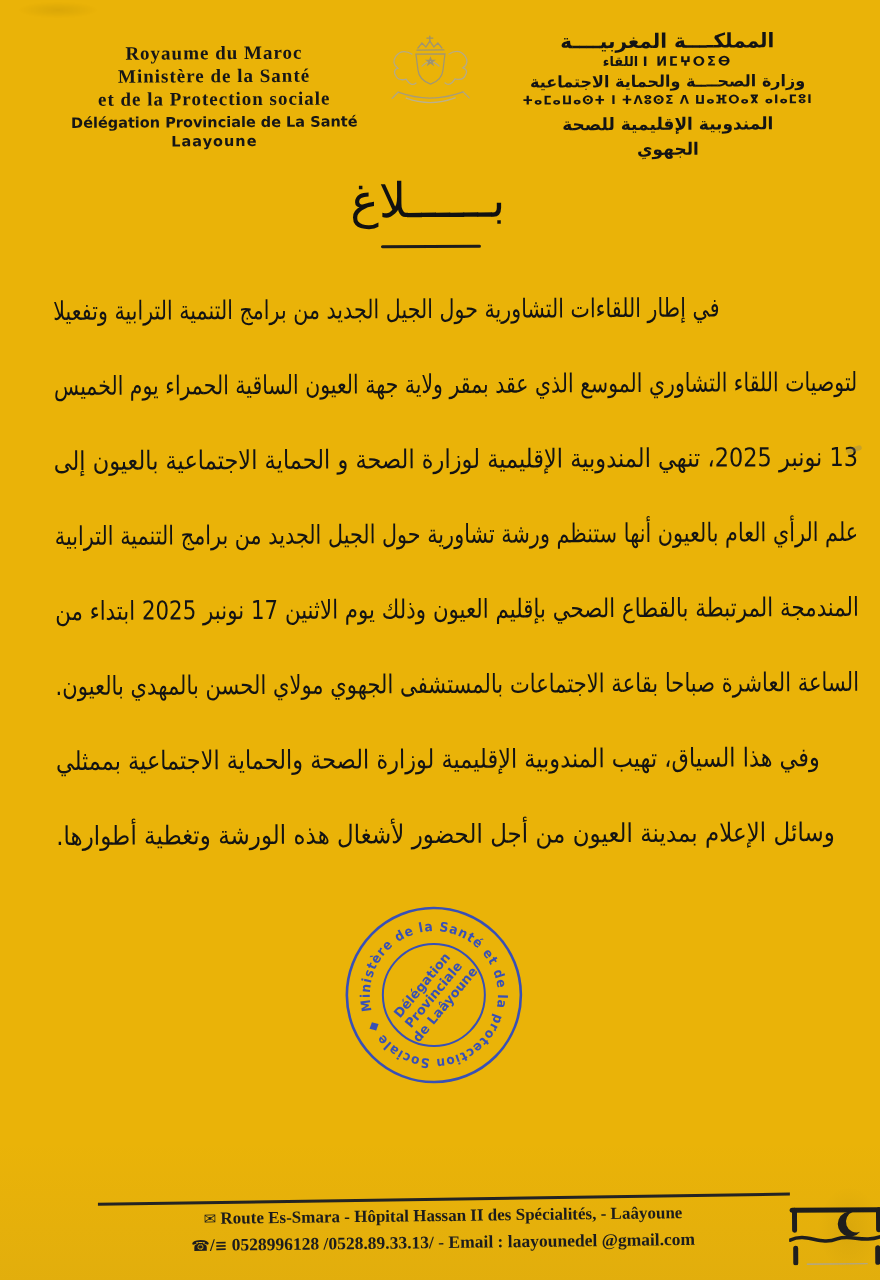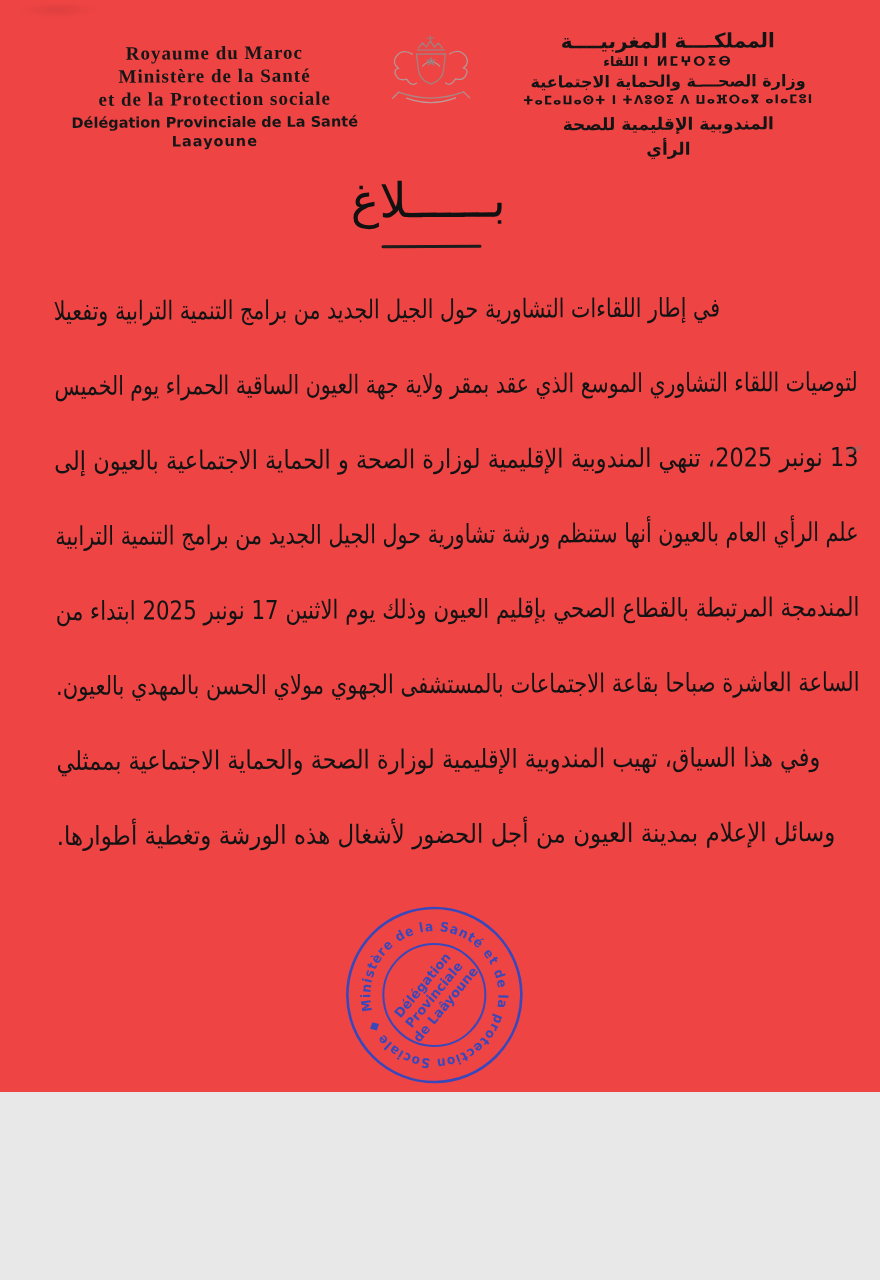--- a/index.html
+++ b/index.html
@@ -1,18 +1,18 @@
 <!DOCTYPE html>
 <html><head>
 <meta charset="utf-8">
 <style>
   html,body{margin:0;padding:0;background:#e8e8e8;}
   .page{
-    position:relative;width:880px;height:1092px;margin:0 auto;
-    background:#ef4444;overflow:hidden;
+    position:relative;width:880px;height:1280px;margin:0 auto;
+    background:#eab308;overflow:hidden;
     font-family:"DejaVu Sans",sans-serif;color:#1b1b1b;
   }
   #sheet{position:absolute;inset:0;transform:rotate(-0.3deg);}
   
   .hdr-left{
     position:absolute;left:52px;top:40px;width:330px;text-align:center;
     font-family:"Liberation Serif",serif;font-weight:bold;color:#161616;
   }
   .hdr-left .l1{font-size:19px;letter-spacing:1px;line-height:23px;}
   .hdr-left .l2{font-size:19px;letter-spacing:1px;line-height:23px;}
@@ -96,21 +96,21 @@
         <path d="M28 66 q24 9 49 0" stroke="#b0b0b0"></path>
       </g>
     </svg>
 
     <div class="hdr-right" dir="rtl">
       <div class="a1"><span class="txt">المملكــــة المغربيــــة</span></div>
       <div class="t1" dir="ltr"><span class="txt">اللقاء ⵏ ⵍⵎⵖⵔⵉⴱ</span></div>
       <div class="a2"><span class="txt">وزارة الصحــــة والحماية الاجتماعية</span></div>
       <div class="t2" dir="ltr"><span class="txt">ⵜⴰⵎⴰⵡⴰⵙⵜ ⵏ ⵜⴷⵓⵙⵉ ⴷ ⵡⴰⴼⵔⴰⴳ ⴰⵏⴰⵎⵓⵏ</span></div>
       <div class="a3"><span class="txt">المندوبية الإقليمية للصحة</span></div>
-      <div class="a4"><span class="txt">الرأي</span></div>
+      <div class="a4"><span class="txt">الجهوي</span></div>
     </div>
 
     <div class="title-wrap">
       <div class="title-txt" dir="rtl">بــــــلاغ</div>
       <div class="title-underline"></div>
     </div>
 
     <div class="body-block">
       <div class="line ind-a"><span class="txt" style="transform: scaleX(0.793);">في إطار اللقاءات التشاورية حول الجيل الجديد من برامج التنمية الترابية وتفعيلا</span></div>
       <div class="line"><span class="txt" style="transform: scaleX(0.787);">لتوصيات اللقاء التشاوري الموسع الذي عقد بمقر ولاية جهة العيون الساقية الحمراء يوم الخميس</span></div>

